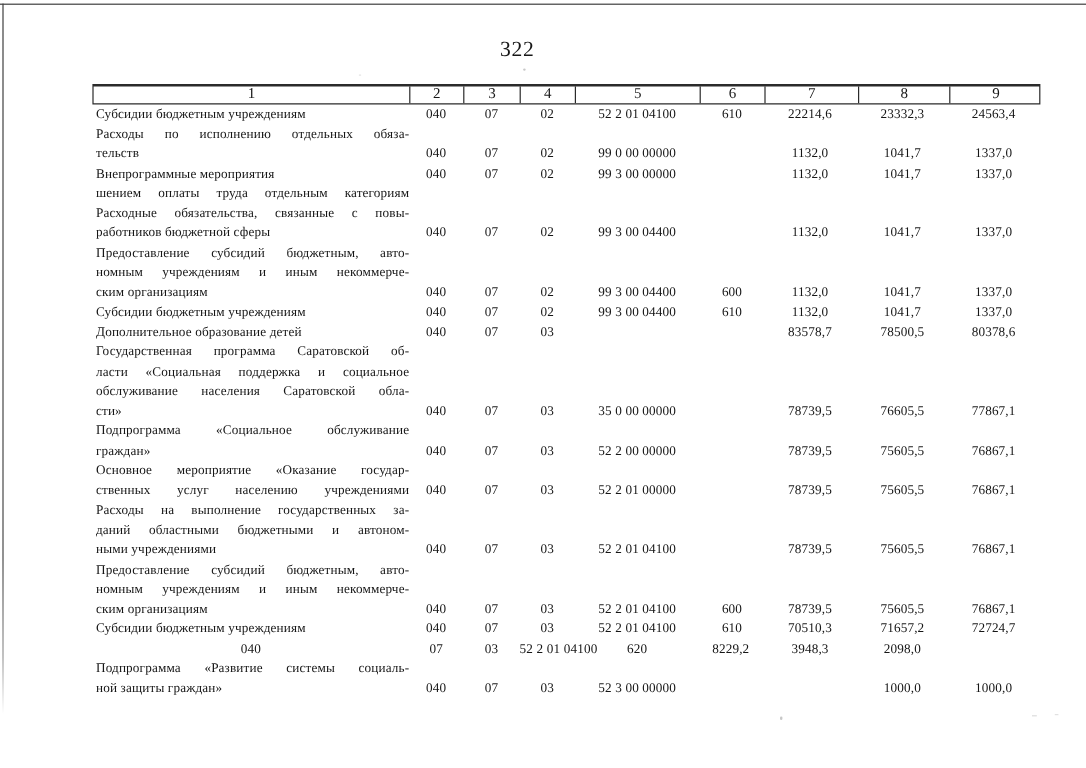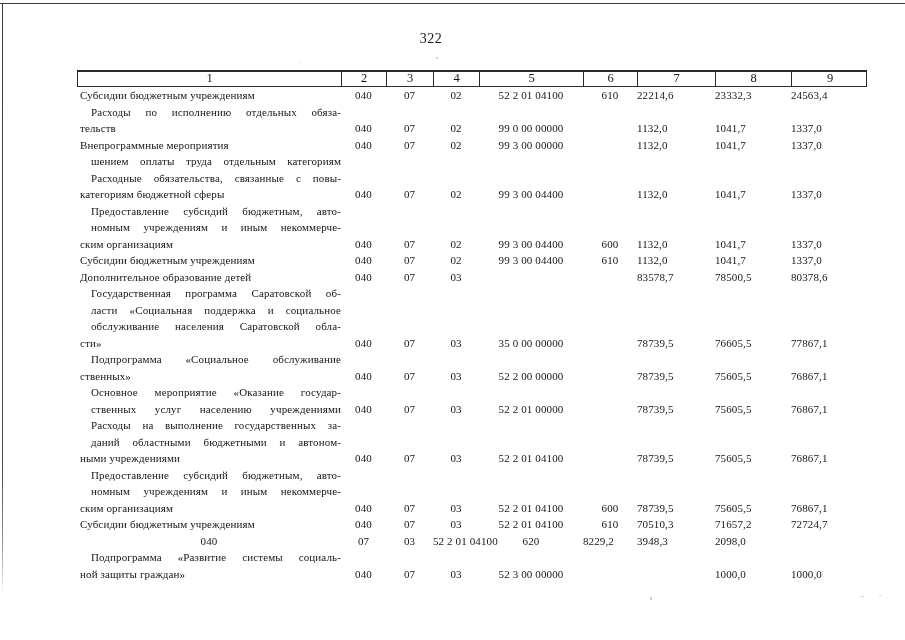--- a/index.html
+++ b/index.html
@@ -23,21 +23,21 @@
     position: absolute;
     left: 2px; top: 3px;
     width: 1px; height: 592px;
     background: linear-gradient(to bottom, #3f3f3f 0%, #4a4a4a 78%, #9a9a9a 92%, rgba(150,150,150,0) 100%);
   }
   .pagenum {
     position: absolute;
     top: 31px; left: 0;
     width: 862px;
     text-align: center;
-    font-size: 14px;
+    font-size: 18px;
     letter-spacing: 0.5px;
   }
   
   .btable {
     position: absolute;
     left: 77px; top: 70px;
     width: 790px;
   }
   .thead {
     display: grid;
@@ -62,23 +62,23 @@
     letter-spacing: 0.12px;
   }
   .trow {
     display: grid;
     grid-template-columns: 264px 45px 47px 46px 104px 54px 78px 76px 76px;
     align-items: end;
   }
   .cell { box-sizing: border-box; }
   .c1 { padding-left: 3px; }
   .lline { white-space: nowrap; text-align: left; }
-  .lline.just { text-align: justify; text-align-last: justify; margin-left: 11px; }
+  .lline.just { text-align: justify; text-align-last: justify; }
   .vc { text-align: center; white-space: nowrap; }
-  .vr { text-align: left; padding-right: 2px; white-space: nowrap; }
+  .vr { text-align: center; padding-right: 2px; white-space: nowrap; }
   
   .speck { position: absolute; background: #9a9a9a; border-radius: 50%; }
   .speck.s1 { left: 436px; top: 57px; width: 2px; height: 2px; opacity: .55; }
   .speck.s2 { left: 299px; top: 62px; width: 2px; height: 1px; opacity: .4; }
   .speck.s3 { left: 650px; top: 597px; width: 2px; height: 3px; opacity: .55; border-radius: 1px; }
   .speck.s4 { left: 860px; top: 596px; width: 4px; height: 1px; opacity: .35; border-radius: 0; }
   .speck.s5 { left: 879px; top: 595px; width: 3px; height: 1px; opacity: .3; border-radius: 0; }
 </style>
 </head>
 <body>
@@ -139,21 +139,21 @@
           <div class="cell vc">99 3 00 00000</div>
           <div class="cell vc"></div>
           <div class="cell vr">1132,0</div>
           <div class="cell vr">1041,7</div>
           <div class="cell vr">1337,0</div>
         </div>
         <div class="trow">
     <div class="cell c1">
             <div class="lline just">шением оплаты труда отдельным категориям</div>
             <div class="lline just">Расходные обязательства, связанные с повы-</div>
-            <div class="lline">категориям бюджетной сферы</div>
+            <div class="lline">работников бюджетной сферы</div>
           </div>
   <div class="cell vc">040</div>
           <div class="cell vc">07</div>
           <div class="cell vc">02</div>
           <div class="cell vc">99 3 00 04400</div>
           <div class="cell vc"></div>
           <div class="cell vr">1132,0</div>
           <div class="cell vr">1041,7</div>
           <div class="cell vr">1337,0</div>
         </div>
@@ -210,21 +210,21 @@
           <div class="cell vc">03</div>
           <div class="cell vc">35 0 00 00000</div>
           <div class="cell vc"></div>
           <div class="cell vr">78739,5</div>
           <div class="cell vr">76605,5</div>
           <div class="cell vr">77867,1</div>
         </div>
         <div class="trow">
     <div class="cell c1">
             <div class="lline just">Подпрограмма «Социальное обслуживание</div>
-            <div class="lline">ственных»</div>
+            <div class="lline">граждан»</div>
           </div>
   <div class="cell vc">040</div>
           <div class="cell vc">07</div>
           <div class="cell vc">03</div>
           <div class="cell vc">52 2 00 00000</div>
           <div class="cell vc"></div>
           <div class="cell vr">78739,5</div>
           <div class="cell vr">75605,5</div>
           <div class="cell vr">76867,1</div>
         </div>

